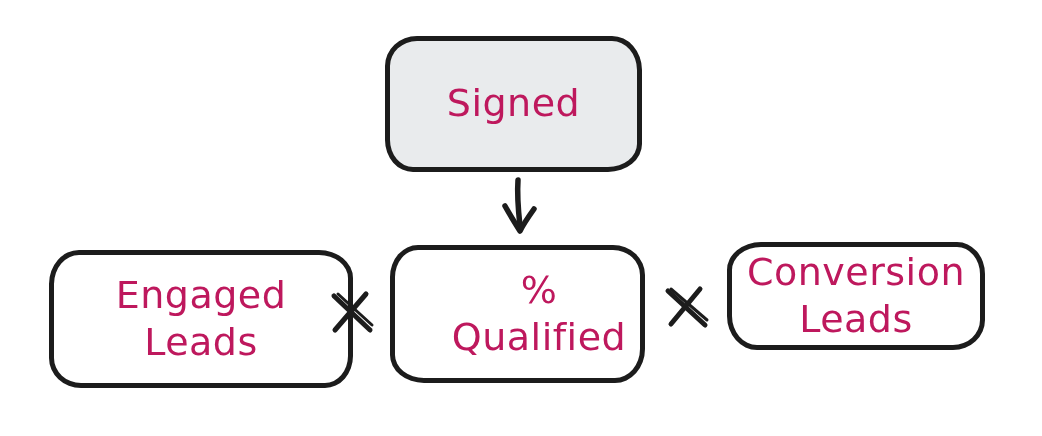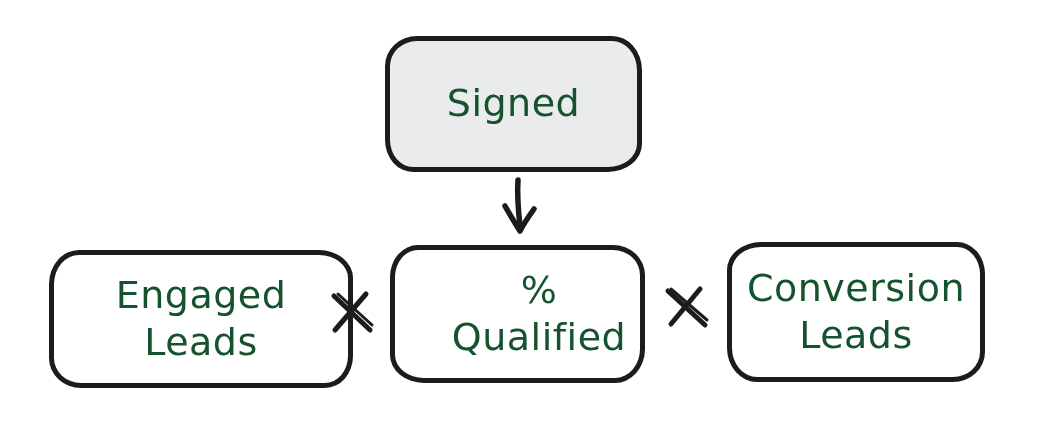--- a/index.html
+++ b/index.html
@@ -12,37 +12,37 @@
     position: relative;
     width: 1042px; height: 436px;
     background: #ffffff;
   }
   .node {
     position: absolute;
     display: flex; flex-direction: column;
     align-items: center; justify-content: center;
     border: 5px solid #1c1c1c;
     background: #ffffff;
-    color: #14532d;
+    color: #be185d;
     font-size: 38px;
     line-height: 1.24;
     letter-spacing: 0.5px;
     text-align: center;
   }
   .node--filled { background: #e9ebed; }
   
   .r1 { border-radius: 32px 30px 34px 28px / 30px 34px 28px 32px; }
   .r2 { border-radius: 30px 34px 28px 32px / 34px 28px 32px 30px; }
   .r3 { border-radius: 28px 32px 30px 34px / 32px 30px 34px 28px; padding-left: 43px; }
   .r4 { border-radius: 34px 28px 32px 30px / 28px 32px 30px 34px; }
 
   #node-signed     { left: 385px; top: 36px;  width: 257px; height: 136px; }
   #node-engaged    { left: 49px;  top: 250px; width: 304px; height: 138px; }
   #node-qualified  { left: 390px; top: 245px; width: 255px; height: 138px; }
-  #node-conversion { left: 727px; top: 242px; width: 258px; height: 140px; }
+  #node-conversion { left: 727px; top: 242px; width: 258px; height: 108px; }
 
   .arrow { position: absolute; left: 498px; top: 176px; }
   .op    { position: absolute; }
   #op-left  { left: 326px; top: 286px; }
   #op-right { left: 662px; top: 283px; }
   svg { display: block; }
   .stroke {
     stroke: #1c1c1c; fill: none;
     stroke-linecap: round; stroke-linejoin: round;
   }

